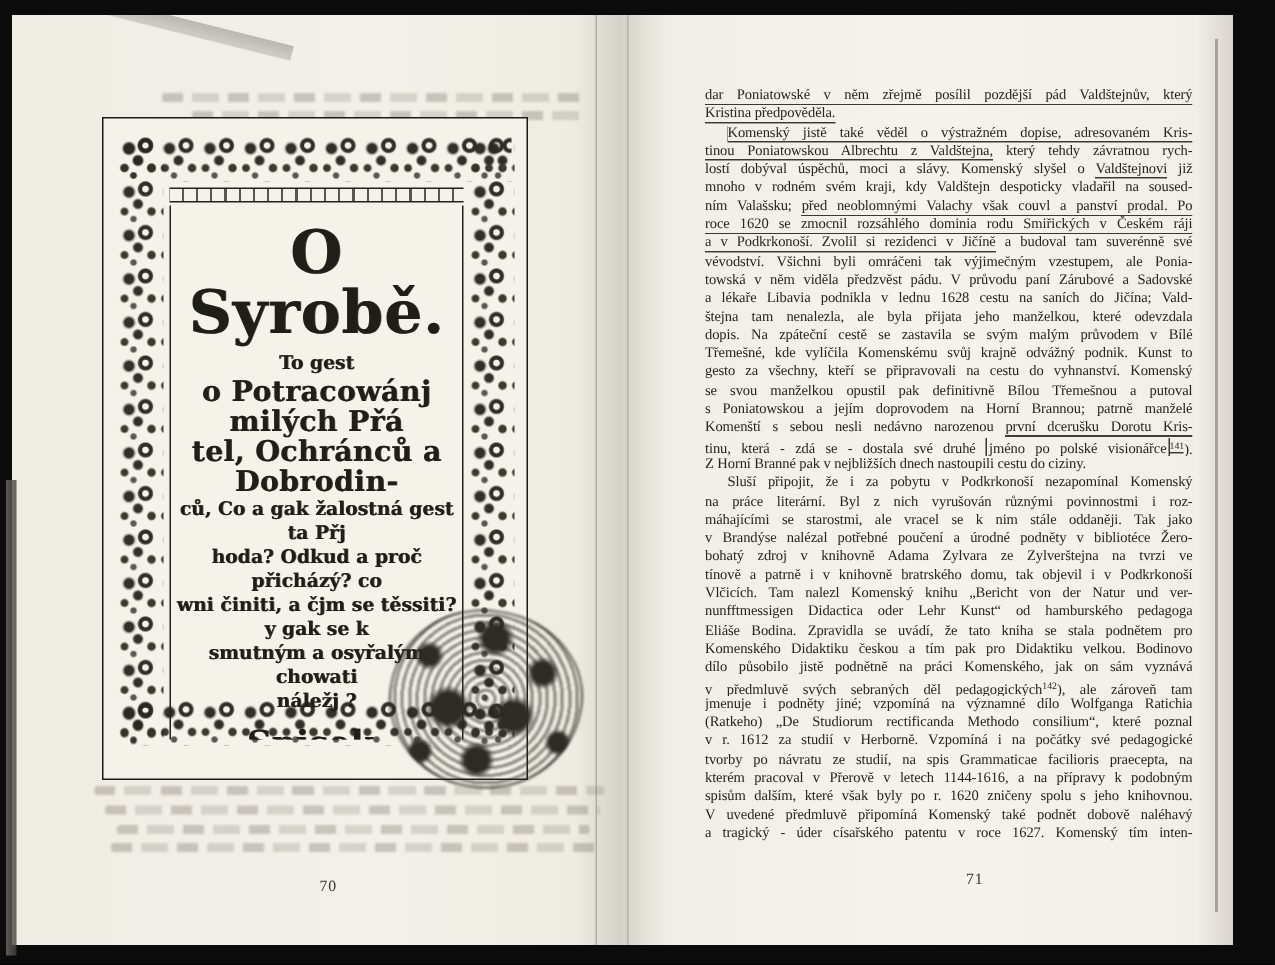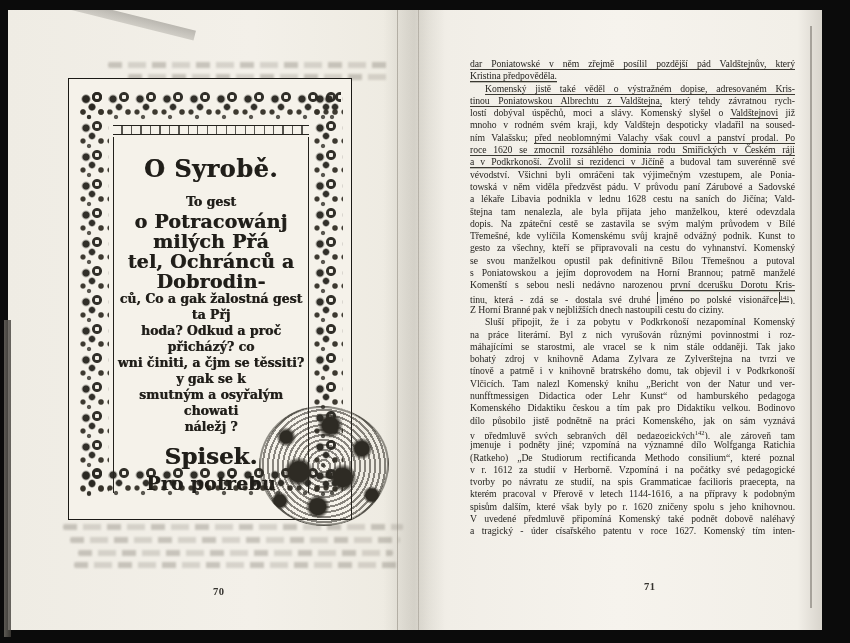--- a/index.html
+++ b/index.html
@@ -39,21 +39,21 @@
   .orn-left{left:10px;top:12px;bottom:22px;width:30px;}
   .orn-right{right:8px;top:12px;bottom:22px;width:30px;}
   .top-rules{position:absolute;left:44px;right:42px;top:46px;height:8px;
         border-top:1.4px solid #23211c;border-bottom:1.2px solid #23211c;
         background:repeating-linear-gradient(90deg,transparent 0 8px,rgba(35,33,28,.75) 8px 9.5px);}
   .fx-text{position:absolute;left:44px;right:42px;top:58px;bottom:26px;
         border-left:1.2px solid #23211c;border-right:1.2px solid #23211c;
         text-align:center;padding:0 3px;overflow:hidden;}
   .fx{font-family:"DejaVu Serif",serif;font-weight:bold;color:#201e19;
         text-shadow:.5px 0 0 rgba(32,30,25,.75);}
-  .fx-title{font-size:24px;line-height:40px;margin-top:12px;letter-spacing:.5px;}
+  .fx-title{font-size:40px;line-height:40px;margin-top:12px;letter-spacing:.5px;}
   .fx-sub{font-size:12.5px;line-height:18px;margin-top:4px;}
   .fx-big{font-size:19px;line-height:20px;letter-spacing:.2px;}
   .fx-med{font-size:12.5px;line-height:16px;}
   .fx-heading{font-size:23px;line-height:34px;margin-top:4px;}
   .stamp{position:absolute;left:190px;top:327px;width:126px;height:116px;z-index:5;
         border-radius:48% 52% 50% 50%/50% 48% 52% 50%;
         border:2px solid rgba(46,43,36,.5);
         background-image:
           radial-gradient(circle at 20% 25%,#2e2b24 6px,transparent 10px),
           radial-gradient(circle at 55% 15%,#2e2b24 8px,transparent 13px),
@@ -70,21 +70,21 @@
 
   
   .text-block{position:absolute;left:462px;top:48px;width:325px;color:#262420;
         font-size:9.7px;line-height:12.3px;letter-spacing:-.06px;}
   .tl{height:12.3px;overflow:hidden;text-align:justify;text-align-last:justify;white-space:normal;}
   .tl.pl{text-align-last:left;}
   .tl.in{text-indent:15px;}
   .u{box-shadow:0 1.3px 0 0 #3a3831;}
   .circ{border:1.2px solid #3a3831;border-radius:50px/9px;padding:12px 1px;}
   .fn{font-size:6.5px;vertical-align:3.5px;letter-spacing:0;}
-  .pagenum{position:absolute;font-size:10.5px;color:#35332e;letter-spacing:.5px;font-weight:bold;}
+  .pagenum{position:absolute;font-size:10.5px;color:#35332e;letter-spacing:.5px;}
   .pn-left{left:205px;top:576px;}
   .pn-right{left:636px;top:571px;}
 </style>
 </head>
 <body>
 
 <div class="frame">
   <div class="scan">
     <div class="corner-sliver"></div>
 
@@ -143,24 +143,26 @@
           <div class="tl"><span>Třemešné, kde vylíčila Komenskému svůj krajně odvážný podnik. Kunst to</span></div>
           <div class="tl"><span>gesto za všechny, kteří se připravovali na cestu do vyhnanství. Komenský</span></div>
           <div class="tl"><span>se svou manželkou opustil pak definitivně Bílou Třemešnou a putoval</span></div>
           <div class="tl"><span>s Poniatowskou a jejím doprovodem na Horní Brannou; patrně manželé</span></div>
           <div class="tl"><span>Komenští s sebou nesli nedávno narozenou </span><span class="u">první dcerušku Dorotu Kris-</span></div>
           <div class="tl"><span class="u">tinu, která - zdá se - dostala své druhé </span><span class="circ">jméno po polské visionářce</span><span class="u fn">141</span><span>).</span></div>
           <div class="tl pl"><span>Z Horní Branné pak v nejbližších dnech nastoupili cestu do ciziny.</span></div>
           <div class="tl in"><span>Sluší připojit, že i za pobytu v Podkrkonoší nezapomínal Komenský</span></div>
           <div class="tl"><span>na práce literární. Byl z nich vyrušován různými povinnostmi i roz-</span></div>
           <div class="tl"><span>máhajícími se starostmi, ale vracel se k nim stále oddaněji. Tak jako</span></div>
+          <div class="tl"><span>v Brandýse nalézal potřebné poučení a úrodné podněty v bibliotéce Žero-</span></div>
           <div class="tl"><span>bohatý zdroj v knihovně Adama Zylvara ze Zylverštejna na tvrzi ve</span></div>
           <div class="tl"><span>tínově a patrně i v knihovně bratrského domu, tak objevil i v Podkrkonoší</span></div>
           <div class="tl"><span>Vlčicích. Tam nalezl Komenský knihu „Bericht von der Natur und ver-</span></div>
           <div class="tl"><span>nunfftmessigen Didactica oder Lehr Kunst“ od hamburského pedagoga</span></div>
+          <div class="tl"><span>Eliáše Bodina. Zpravidla se uvádí, že tato kniha se stala podnětem pro</span></div>
           <div class="tl"><span>Komenského Didaktiku českou a tím pak pro Didaktiku velkou. Bodinovo</span></div>
           <div class="tl"><span>dílo působilo jistě podnětně na práci Komenského, jak on sám vyznává</span></div>
           <div class="tl"><span>v předmluvě svých sebraných děl pedagogických</span><span class="fn">142</span><span>), ale zároveň tam</span></div>
           <div class="tl"><span>jmenuje i podněty jiné; vzpomíná na významné dílo Wolfganga Ratichia</span></div>
           <div class="tl"><span>(Ratkeho) „De Studiorum rectificanda Methodo consilium“, které poznal</span></div>
           <div class="tl"><span>v r. 1612 za studií v Herborně. Vzpomíná i na počátky své pedagogické</span></div>
           <div class="tl"><span>tvorby po návratu ze studií, na spis Grammaticae facilioris praecepta, na</span></div>
           <div class="tl"><span>kterém pracoval v Přerově v letech 1144-1616, a na přípravy k podobným</span></div>
           <div class="tl"><span>spisům dalším, které však byly po r. 1620 zničeny spolu s jeho knihovnou.</span></div>
           <div class="tl"><span>V uvedené předmluvě připomíná Komenský také podnět dobově naléhavý</span></div>

